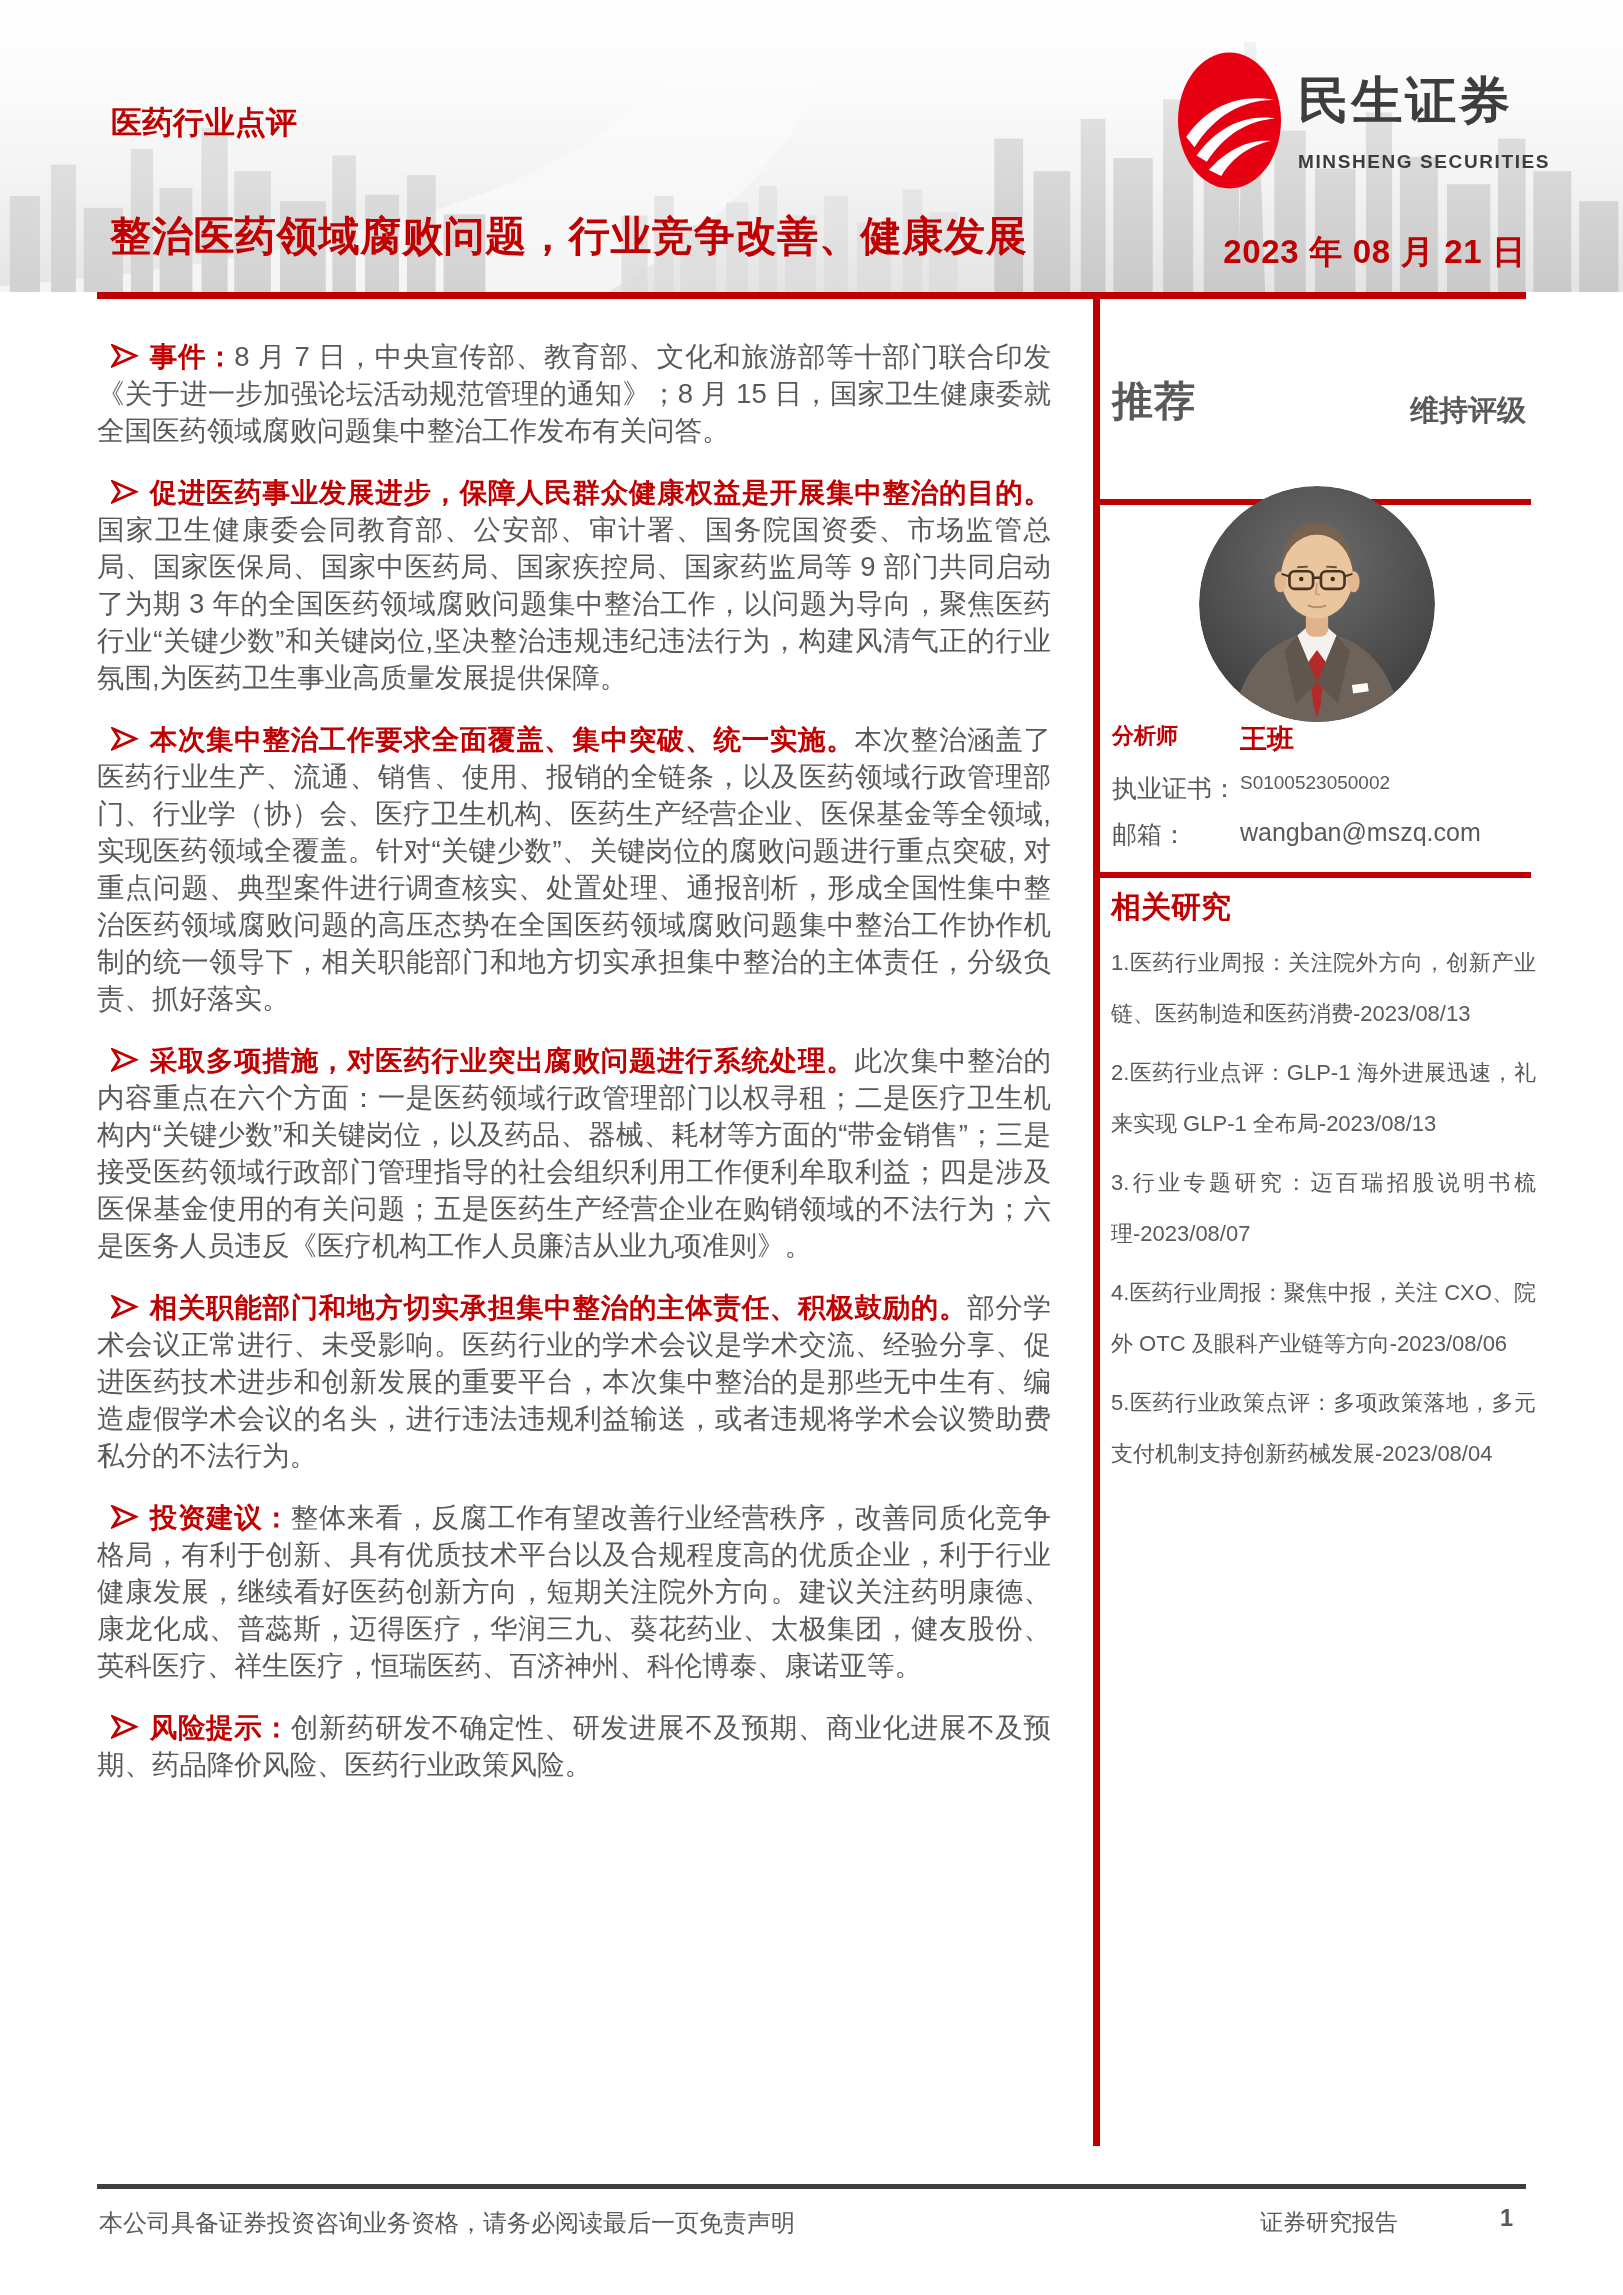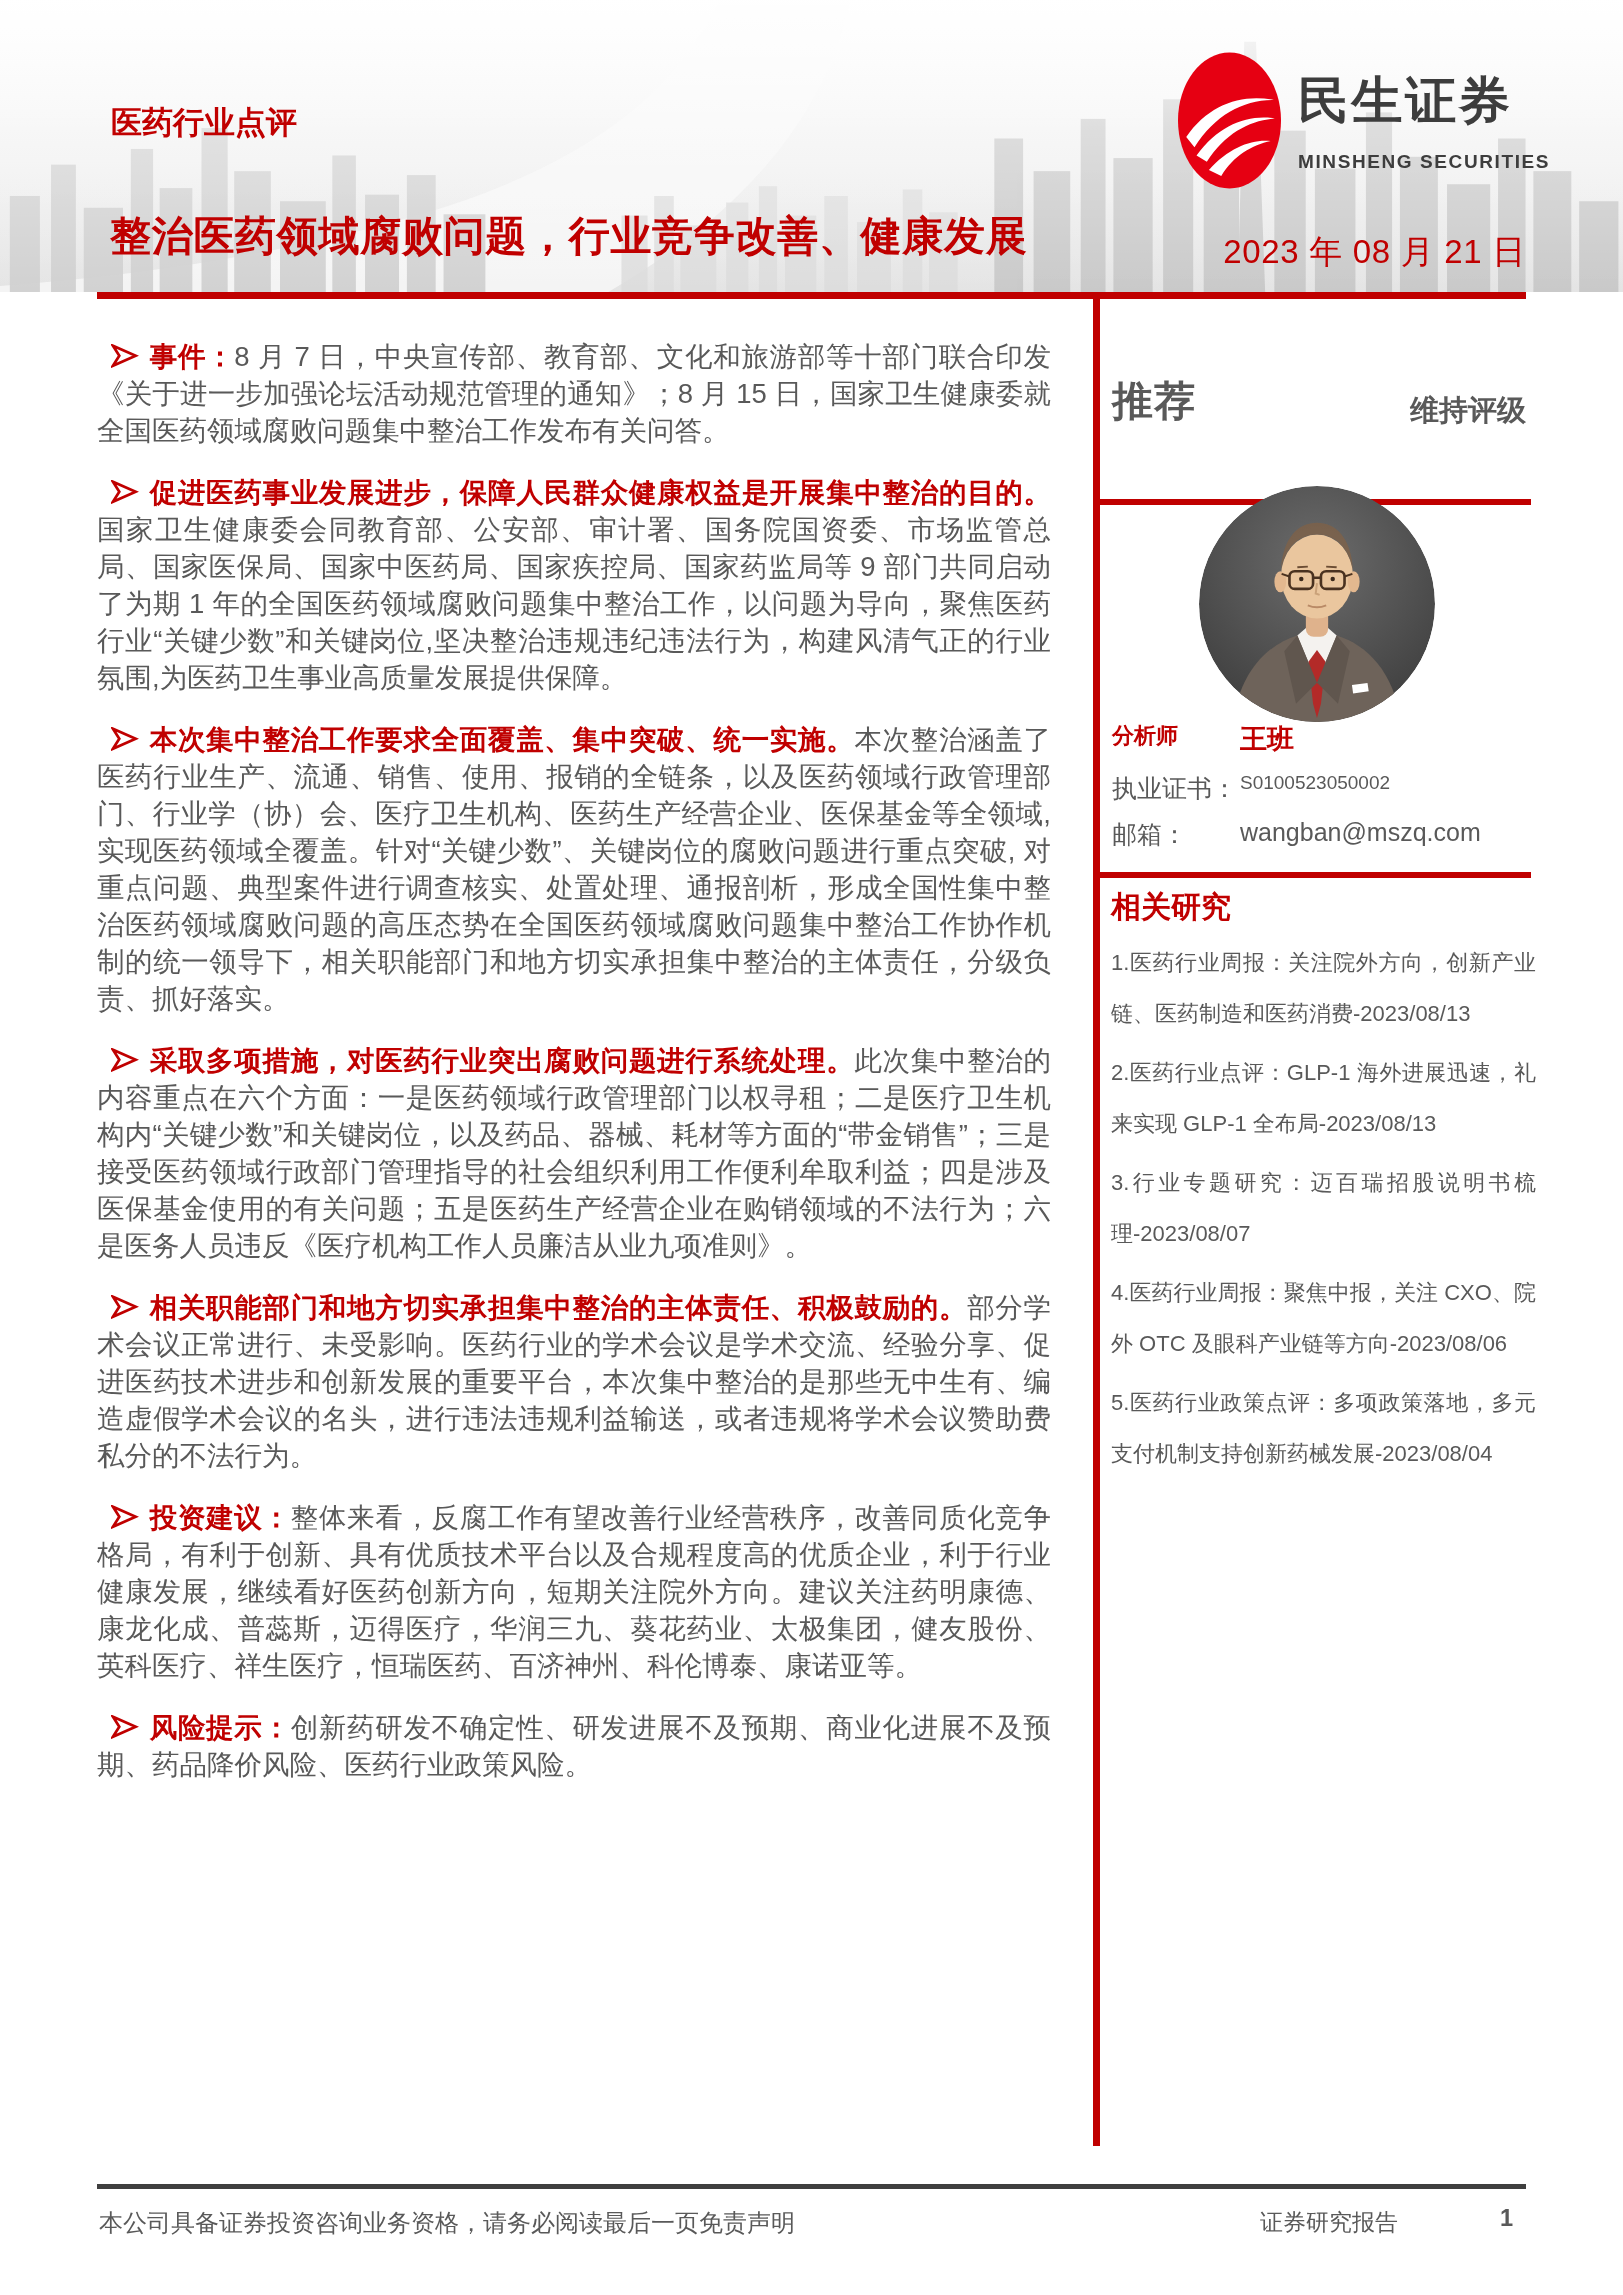--- a/index.html
+++ b/index.html
@@ -7,21 +7,21 @@
   * { box-sizing:border-box; }
   .page {
     position:relative; width:1623px; height:2295px; background:#ffffff;
     font-family:"Liberation Sans","DejaVu Sans",sans-serif; overflow:hidden;
     margin:0 auto;
   }
   
   .header-photo { position:absolute; left:0; top:0; width:1623px; height:292px; }
   .category-label { position:absolute; left:111px; top:102px; font-size:31px; font-weight:700; color:#c00000; }
   .report-title { position:absolute; left:110px; top:209px; font-size:41px; font-weight:700; color:#c00000; white-space:nowrap; letter-spacing:0.7px; }
-  .report-date { position:absolute; right:97px; top:230px; font-size:33px; font-weight:400; color:#c00000; letter-spacing:0.7px; }
+  .report-date { position:absolute; right:97px; top:230px; font-size:33px; font-weight:700; color:#c00000; letter-spacing:0.7px; }
   .logo { position:absolute; left:1178px; top:52px; display:flex; align-items:flex-start; gap:17px; }
   .logo-cn { font-size:51px; font-weight:700; color:#3d3d3d; line-height:98px; letter-spacing:2.6px; }
   .logo-en { font-size:19px; font-weight:700; color:#3d3d3d; letter-spacing:1.6px; margin-top:1.3px; }
   .rule-top { position:absolute; left:97px; top:292px; width:1429px; height:6.5px; background:#c00000; }
   .vline { position:absolute; left:1093px; top:292px; width:6.5px; height:1854px; background:#c00000; }
 
   
   .body-col { position:absolute; left:97px; top:338px; width:954px; }
   .bullet { margin:0 0 25px 0; font-size:27.5px; line-height:37px; color:#595959; text-align:justify; }
   .bullet:last-child { margin-bottom:0; }
@@ -147,21 +147,21 @@
 
   <div class="body-col">
     <p class="bullet">
       <span class="arrow"><svg width="27.5" height="23.6" viewBox="0 0 30 26">
             <path d="M2 2 L27 13 L2 24 L9 13 Z" fill="#ffffff" stroke="#c00000" stroke-width="3"></path>
           </svg></span><span class="lead">事件：</span><span>8 月 7 日，中央宣传部、教育部、文化和旅游部等十部门联合印发《关于进一步加强论坛活动规范管理的通知》；8 月 15 日，国家卫生健康委就全国医药领域腐败问题集中整治工作发布有关问答。</span>
     </p>
     <p class="bullet">
       <span class="arrow"><svg width="27.5" height="23.6" viewBox="0 0 30 26">
             <path d="M2 2 L27 13 L2 24 L9 13 Z" fill="#ffffff" stroke="#c00000" stroke-width="3"></path>
-          </svg></span><span class="lead">促进医药事业发展进步，保障人民群众健康权益是开展集中整治的目的。</span><span>国家卫生健康委会同教育部、公安部、审计署、国务院国资委、市场监管总局、国家医保局、国家中医药局、国家疾控局、国家药监局等 9 部门共同启动了为期 1 年的全国医药领域腐败问题集中整治工作，以问题为导向，聚焦医药行业“关键少数”和关键岗位,坚决整治违规违纪违法行为，构建风清气正的行业氛围,为医药卫生事业高质量发展提供保障。</span>
+          </svg></span><span class="lead">促进医药事业发展进步，保障人民群众健康权益是开展集中整治的目的。</span><span>国家卫生健康委会同教育部、公安部、审计署、国务院国资委、市场监管总局、国家医保局、国家中医药局、国家疾控局、国家药监局等 9 部门共同启动了为期 3 年的全国医药领域腐败问题集中整治工作，以问题为导向，聚焦医药行业“关键少数”和关键岗位,坚决整治违规违纪违法行为，构建风清气正的行业氛围,为医药卫生事业高质量发展提供保障。</span>
     </p>
     <p class="bullet">
       <span class="arrow"><svg width="27.5" height="23.6" viewBox="0 0 30 26">
             <path d="M2 2 L27 13 L2 24 L9 13 Z" fill="#ffffff" stroke="#c00000" stroke-width="3"></path>
           </svg></span><span class="lead">本次集中整治工作要求全面覆盖、集中突破、统一实施。</span><span>本次整治涵盖了医药行业生产、流通、销售、使用、报销的全链条，以及医药领域行政管理部门、行业学（协）会、医疗卫生机构、医药生产经营企业、医保基金等全领域, 实现医药领域全覆盖。针对“关键少数”、关键岗位的腐败问题进行重点突破, 对重点问题、典型案件进行调查核实、处置处理、通报剖析，形成全国性集中整治医药领域腐败问题的高压态势在全国医药领域腐败问题集中整治工作协作机制的统一领导下，相关职能部门和地方切实承担集中整治的主体责任，分级负责、抓好落实。</span>
     </p>
     <p class="bullet">
       <span class="arrow"><svg width="27.5" height="23.6" viewBox="0 0 30 26">
             <path d="M2 2 L27 13 L2 24 L9 13 Z" fill="#ffffff" stroke="#c00000" stroke-width="3"></path>
           </svg></span><span class="lead">采取多项措施，对医药行业突出腐败问题进行系统处理。</span><span>此次集中整治的内容重点在六个方面：一是医药领域行政管理部门以权寻租；二是医疗卫生机构内“关键少数”和关键岗位，以及药品、器械、耗材等方面的“带金销售”；三是接受医药领域行政部门管理指导的社会组织利用工作便利牟取利益；四是涉及医保基金使用的有关问题；五是医药生产经营企业在购销领域的不法行为；六是医务人员违反《医疗机构工作人员廉洁从业九项准则》。</span>

